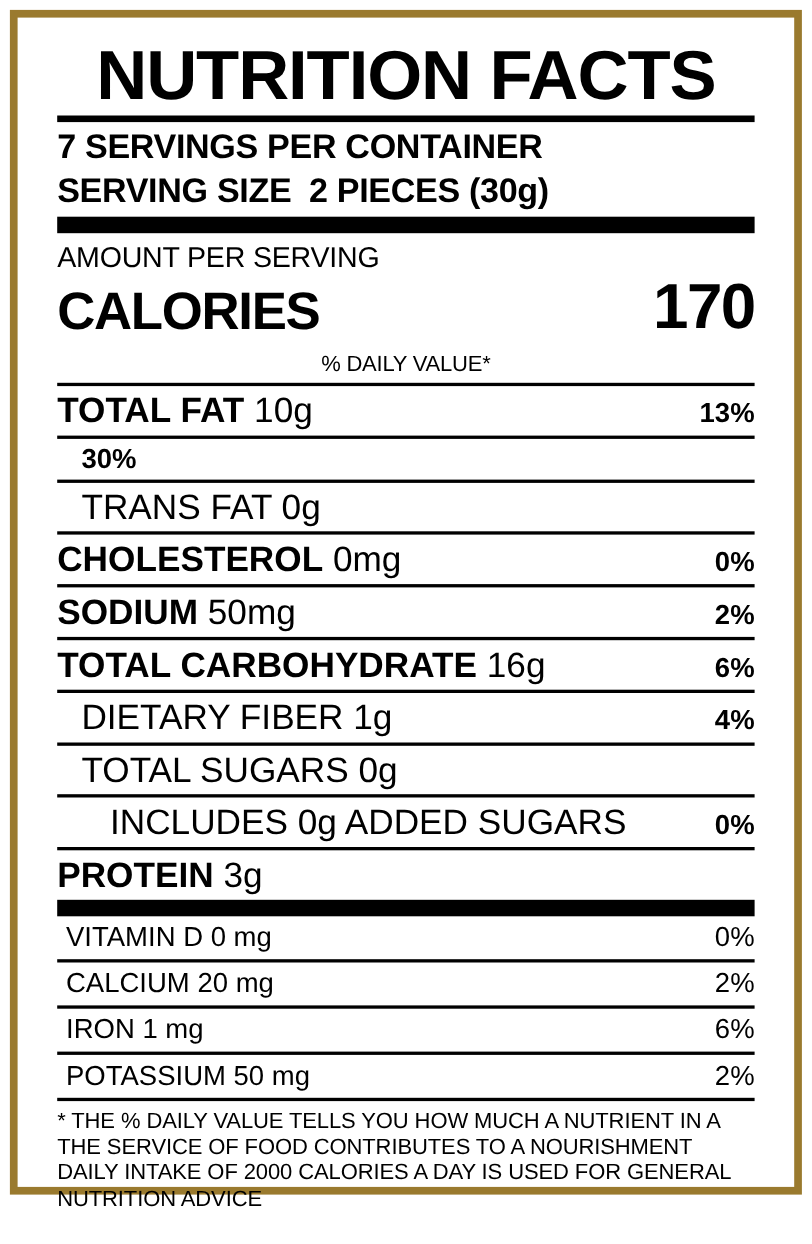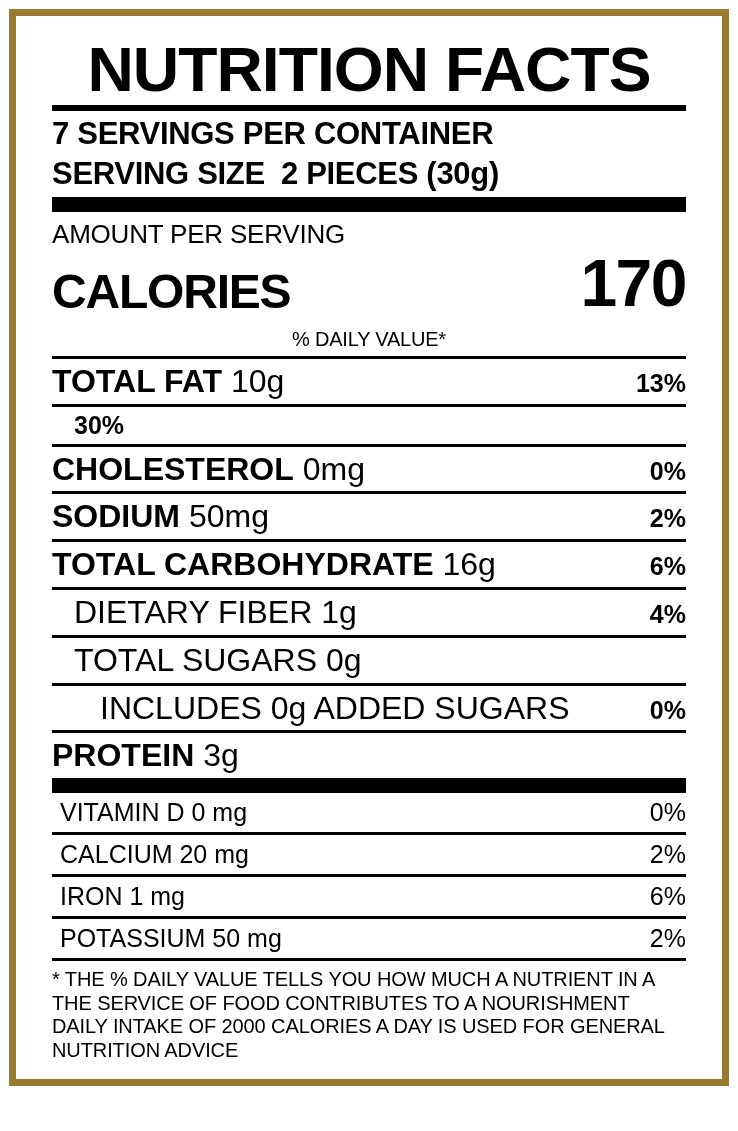--- a/index.html
+++ b/index.html
@@ -86,21 +86,21 @@
     justify-content: space-between;
     padding-bottom: 2px;
   }
   .cal-label {
     font-size: 48px;
     font-weight: bold;
     letter-spacing: -1.2px;
     line-height: 1;
   }
   .cal-value {
-    font-size: 66px;
+    font-size: 58px;
     font-weight: bold;
     letter-spacing: -1.5px;
     line-height: 1;
   }
 
   
   .dv-header {
     text-align: center;
     font-size: 20px;
     font-weight: normal;
@@ -178,20 +178,24 @@
       <div class="dv-header">% DAILY VALUE*</div>
 
       <div class="rows" id="nutrient-rows">
           <div class="row">
             <span class="name"><b>TOTAL FAT</b><span class="amt"> 10g</span></span>
             <span class="pct">13%</span>
           </div>
           <div class="row indent-1">
             <span class="pct">30%</span>
           </div>
+          <div class="row indent-1">
+            <span class="name">TRANS FAT<span class="amt"> 0g</span></span>
+            <span class="pct"></span>
+          </div>
           <div class="row">
             <span class="name"><b>CHOLESTEROL</b><span class="amt"> 0mg</span></span>
             <span class="pct">0%</span>
           </div>
           <div class="row">
             <span class="name"><b>SODIUM</b><span class="amt"> 50mg</span></span>
             <span class="pct">2%</span>
           </div>
           <div class="row">
             <span class="name"><b>TOTAL CARBOHYDRATE</b><span class="amt"> 16g</span></span>

